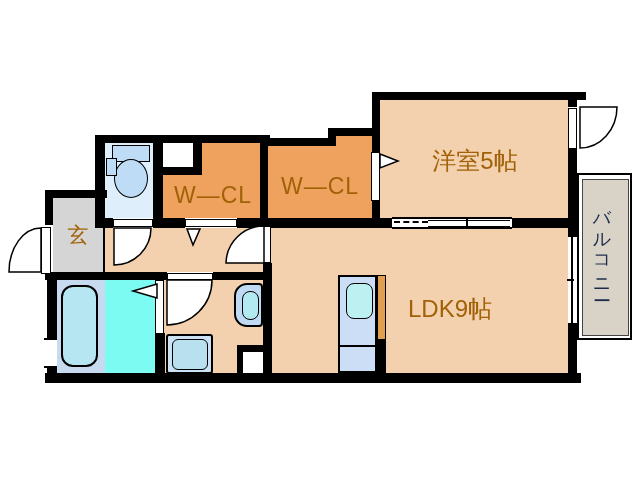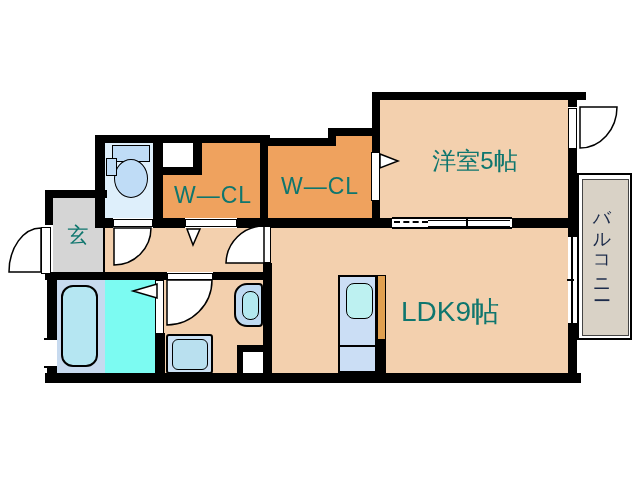--- a/index.html
+++ b/index.html
@@ -1,21 +1,21 @@
 <!DOCTYPE html>
 <html><head>
 <meta charset="utf-8">
 <style>
   html,body{margin:0;padding:0;background:#fff;}
   .canvas{position:relative;width:638px;height:480px;background:#ffffff;overflow:hidden;
           font-family:"Liberation Sans", sans-serif;}
   .abs{position:absolute;}
   .wall{position:absolute;background:#000;}
   .floor{position:absolute;}
-  .label{position:absolute;color:#0f766e;white-space:nowrap;}
+  .label{position:absolute;color:#a16207;white-space:nowrap;}
   svg.overlay{position:absolute;left:0;top:0;pointer-events:none;}
 </style>
 </head>
 <body>
 
 <div class="canvas">
 
   <div class="floor" style="left:380px;top:98px;width:188px;height:120px;background:#F3D0AE;"></div>
   <div class="floor" style="left:105px;top:228px;width:167px;height:44px;background:#F3D0AE;"></div>
   <div class="floor" style="left:272px;top:228px;width:296px;height:145px;background:#F3D0AE;"></div>
@@ -148,17 +148,17 @@
   </svg>
 
   <div class="label" style="left:53px;top:221px;width:50px;text-align:center;font-size:21px;">玄</div>
 
   <div class="label" style="left:163px;top:182px;width:100px;text-align:center;font-size:23px;letter-spacing:1px;">W―CL</div>
 
   <div class="label" style="left:266px;top:173px;width:108px;text-align:center;font-size:23px;letter-spacing:1px;">W―CL</div>
 
   <div class="label" style="left:380px;top:145px;width:190px;text-align:center;font-size:24px;">洋室5帖</div>
 
-  <div class="label" style="left:330px;top:293px;width:240px;text-align:center;font-size:28px;">LDK9帖</div>
+  <div class="label" style="left:330px;top:293px;width:240px;text-align:center;font-size:24px;">LDK9帖</div>
 
   <div class="label" style="left:590px;top:197px;height:132px;writing-mode:vertical-rl;text-orientation:mixed;font-size:18px;letter-spacing:3px;color:#1C2B4A;">バルコニー</div>
 
 </div>
 
 </body></html>

